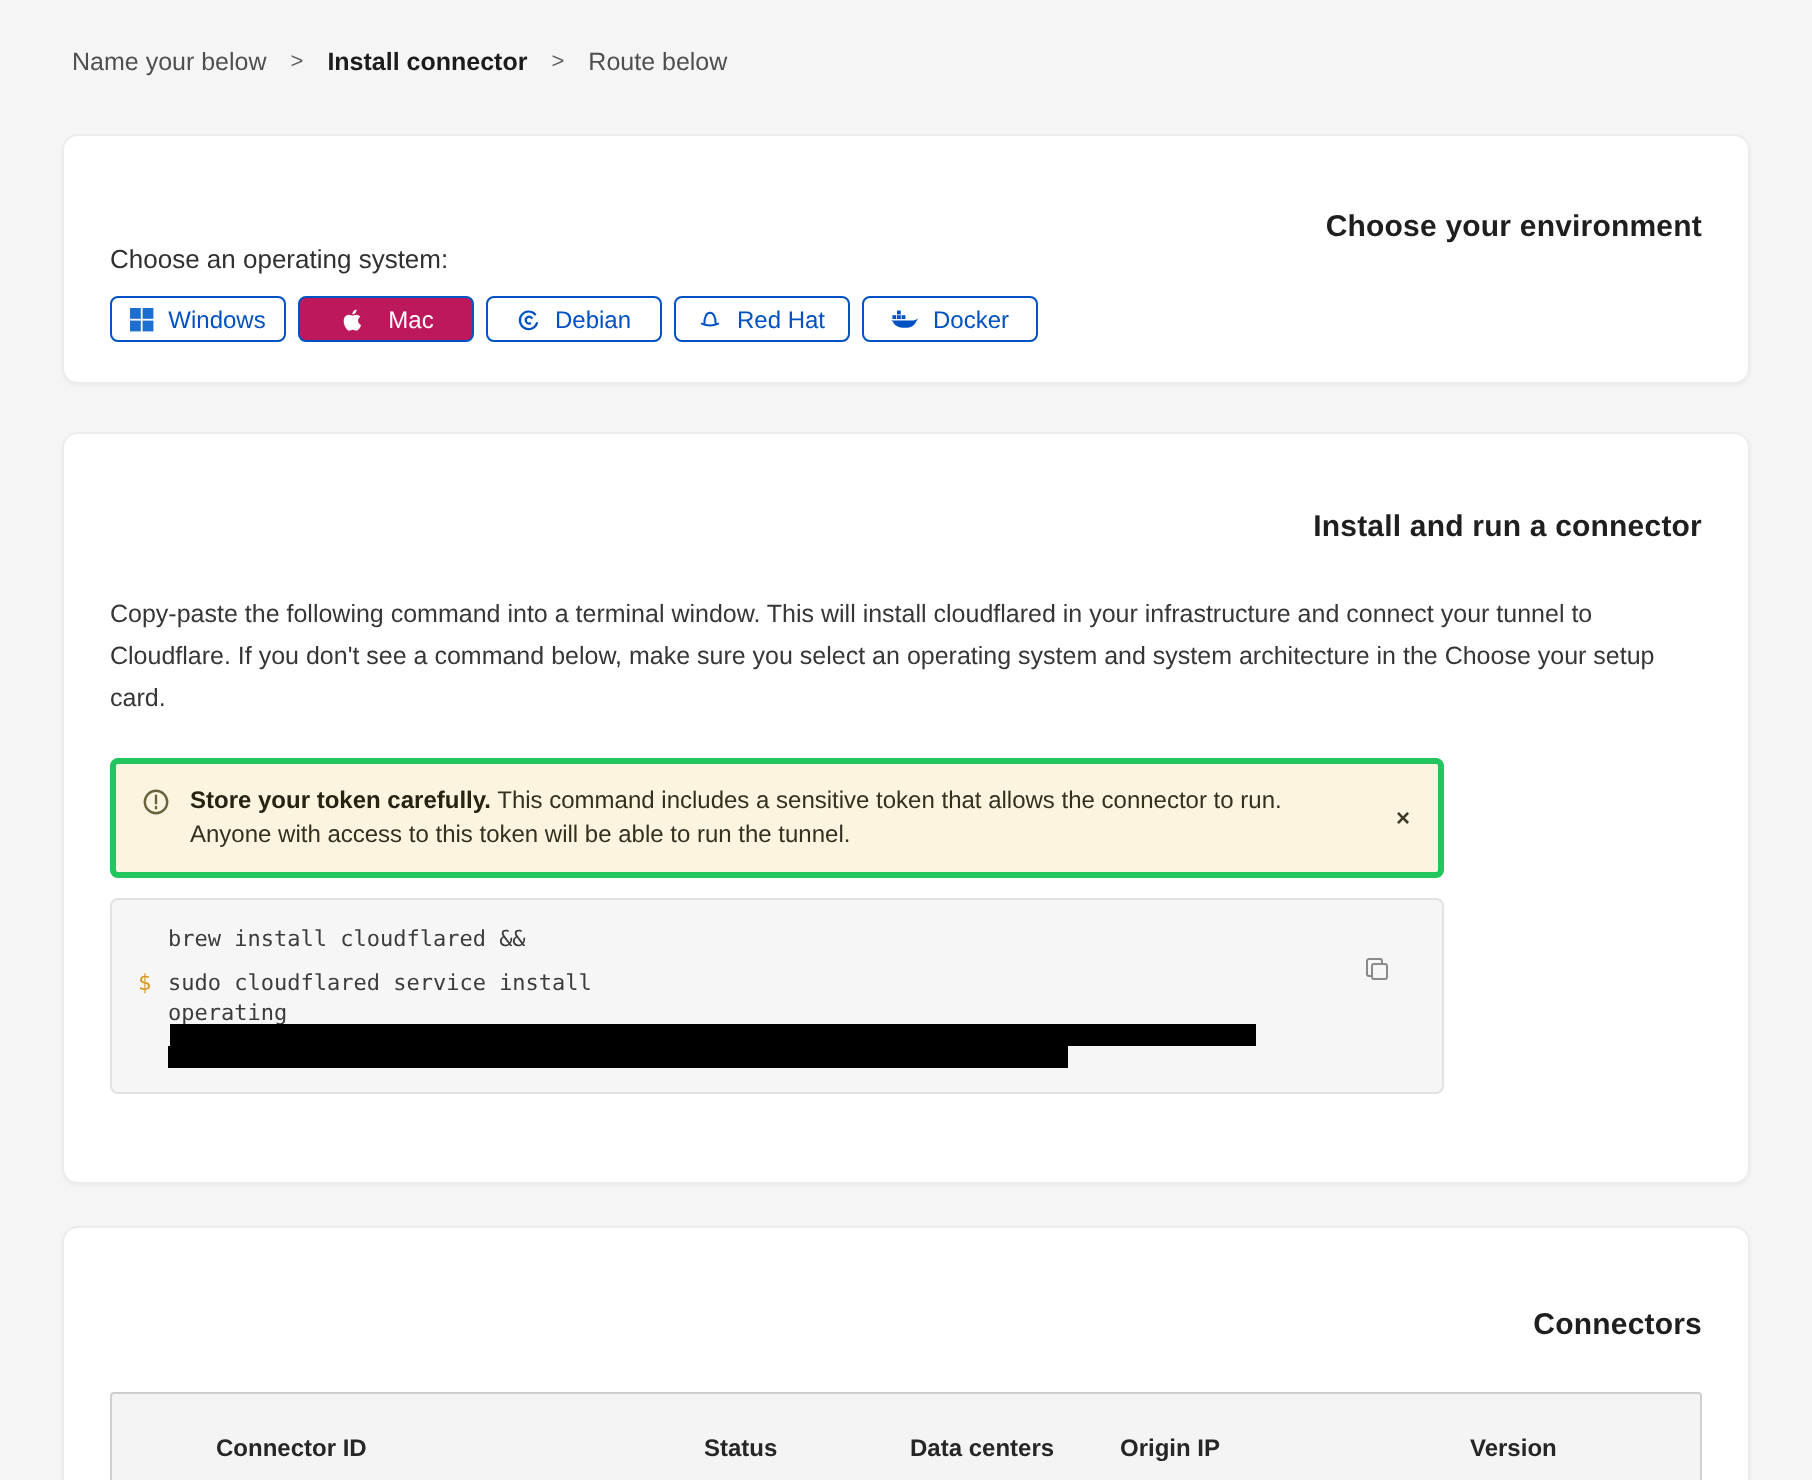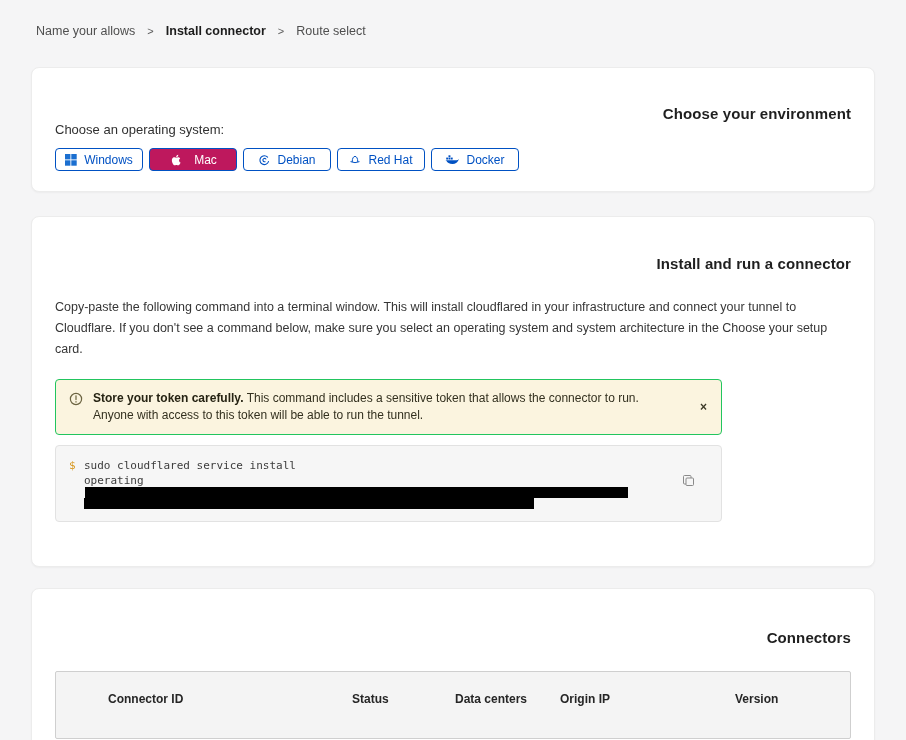--- a/index.html
+++ b/index.html
@@ -66,21 +66,21 @@
     font-size: 12.5px;
     line-height: 21px;
     color: #363636;
     width: 794px;
   }
   .warn-banner {
     position: relative;
     margin-top: 19px;
     width: 667px;
     background: #fbf4df;
-    border: 1px solid #22c55e;
+    border: 3px solid #22c55e;
     border-radius: 4px;
     padding: 10px 40px 10px 37px;
     font-size: 12px;
     line-height: 17px;
     color: #33301f;
   }
   .warn-banner b { color: #262313; }
   .warn-icon { position: absolute; left: 13px; top: 12px; }
   .warn-close {
     position: absolute; right: 14px; top: 50%;
@@ -135,25 +135,25 @@
     grid-template-columns: 244px 103px 105px 175px 1fr;
     font-size: 12px;
     align-items: center;
   }
   .conn-row.head { font-weight: bold; color: #262626; margin-bottom: 11px; }
 </style>
 </head>
 <body>
 
 <nav class="breadcrumb">
-  <span class="crumb">Name your allows</span>
+  <span class="crumb">Name your below</span>
   <span class="crumb-sep">&gt;</span>
   <span class="crumb active">Install connector</span>
   <span class="crumb-sep">&gt;</span>
-  <span class="crumb">Route select</span>
+  <span class="crumb">Route below</span>
 </nav>
 
 <section class="card" id="env-card">
   <h2>Choose your environment</h2>
   <div class="os-label">Choose an operating system:</div>
   <div class="os-row">
 
     <button class="os-btn">
       <span class="os-icon">
         <svg width="12" height="12" viewBox="0 0 12 12">
@@ -226,20 +226,21 @@
           <line x1="7" y1="3.8" x2="7" y2="7.6"></line>
           <line x1="7" y1="9.5" x2="7" y2="10.1"></line>
         </svg>
     </span>
     <b>Store your token carefully.</b>
     <span>This command includes a sensitive token that allows the connector to run. Anyone with access to this token will be able to run the tunnel.</span>
     <button class="warn-close">×</button>
   </div>
 
   <div class="code-block">
+    <div class="code-line gap">brew install cloudflared &amp;&amp;</div>
     <div class="code-line">
       <span class="prompt">$</span><span>sudo cloudflared service install</span>
     </div>
     <div class="code-line token-line">
       <span>operating</span><span class="redact redact-1"></span>
     </div>
     <span class="redact redact-2"></span>
     <button class="copy-btn">
       <svg width="13" height="13" viewBox="0 0 13 13" fill="none" stroke="#8a8a8a" stroke-width="1">
           <rect x="4" y="4" width="7.5" height="7.5" rx="1"></rect>

